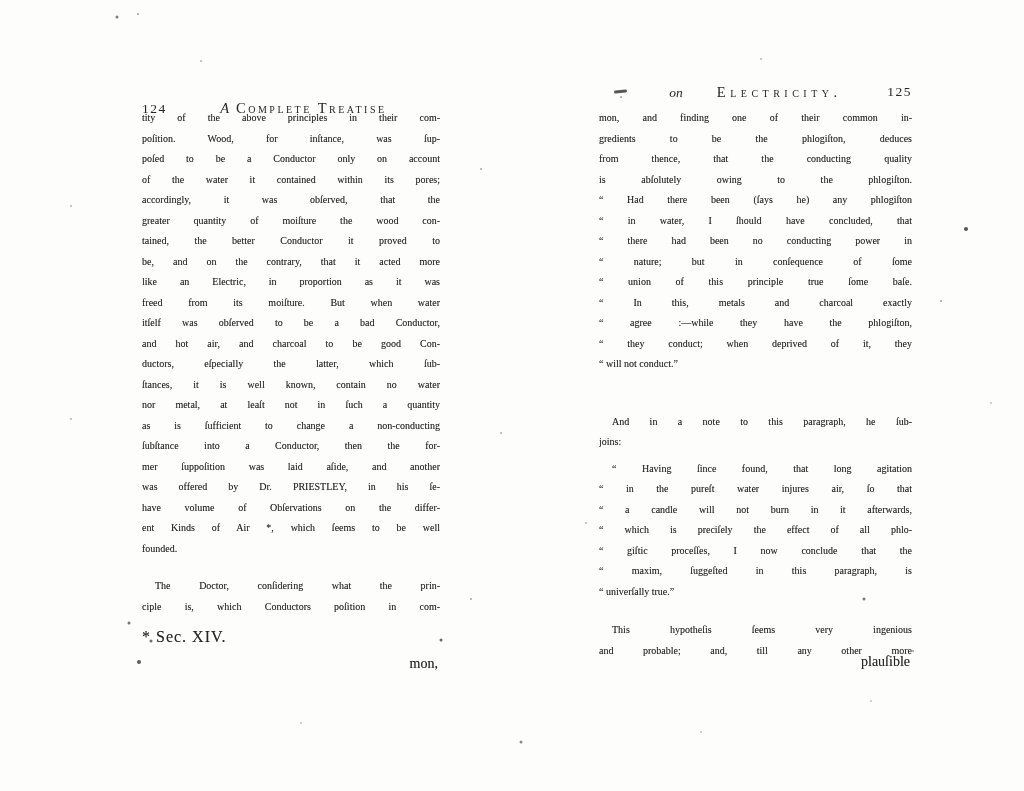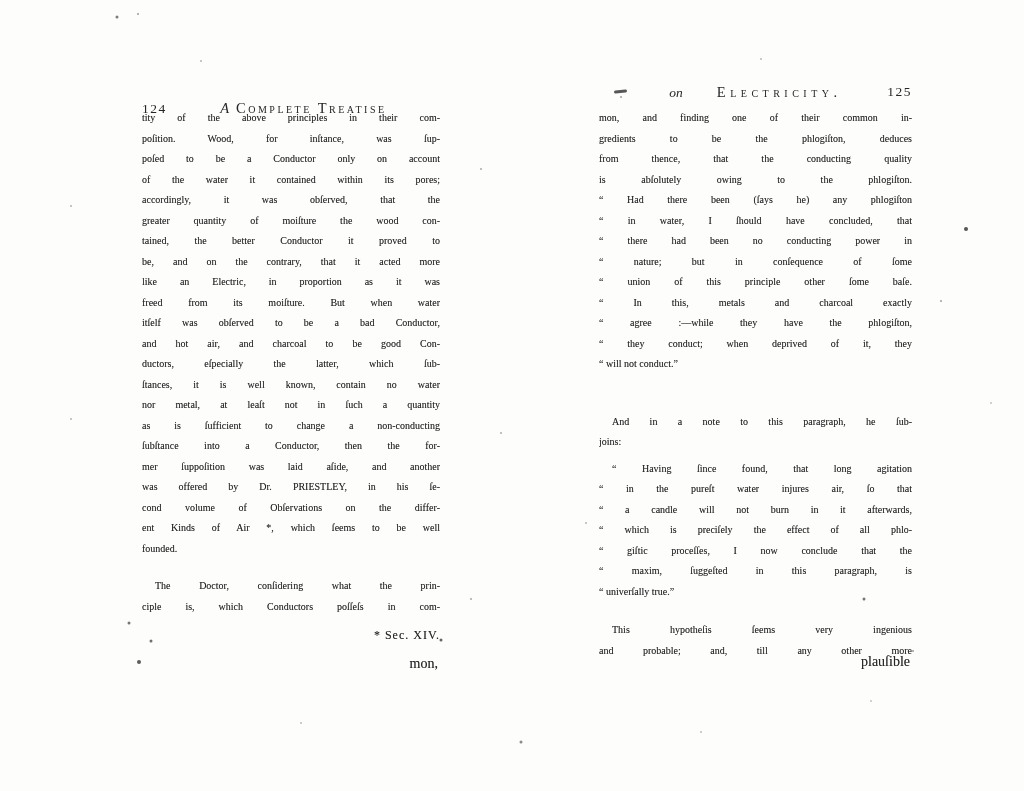--- a/index.html
+++ b/index.html
@@ -30,22 +30,22 @@
     text-shadow:0 0 0.5px rgba(25,25,25,0.4);
     white-space:normal;
   }
   .line::after{content:"";display:inline-block;width:100%;height:0;}
   .line.last{text-align:left;}
   .line.last::after{content:none;}
   .line.indent{text-indent:13px;}
   .sp{width:100%;}
 
   .footnote{
-    position:absolute;top:544px;left:0;right:0;text-align:right;
-    font-size:12px;letter-spacing:1px;text-shadow:0 0 0.5px rgba(25,25,25,0.4);
+    position:absolute;top:544px;left:0;right:0;text-align:left;
+    font-size:16px;letter-spacing:1px;text-shadow:0 0 0.5px rgba(25,25,25,0.4);
   }
   .catchword{
     position:absolute;right:2px;font-size:14px;
     text-shadow:0 0 0.5px rgba(25,25,25,0.4);
   }
   .page-left .catchword{top:572px;text-align:center;}
   .page-right .catchword{top:570px;}
 
   
   .specks{position:absolute;left:0;top:0;width:2px;height:2px;background:transparent;border-radius:50%;
@@ -88,46 +88,46 @@
       <div class="line">freed from its moiſture.  But when water</div>
       <div class="line">itſelf was obſerved to be a bad Conductor,</div>
       <div class="line">and hot air, and charcoal to be good Con-</div>
       <div class="line">ductors, eſpecially the latter, which ſub-</div>
       <div class="line">ſtances, it is well known, contain no water</div>
       <div class="line">nor metal, at leaſt not in ſuch a quantity</div>
       <div class="line">as is ſufficient to change a non-conducting</div>
       <div class="line">ſubſtance into a Conductor, then the for-</div>
       <div class="line">mer ſuppoſition was laid aſide, and another</div>
       <div class="line">was offered by Dr. PRIESTLEY, in his ſe-</div>
-      <div class="line">cond volume of Obſervations on the differ-</div>
+      <div class="line">have volume of Obſervations on the differ-</div>
       <div class="line">ent Kinds of Air *, which ſeems to be well</div>
       <div class="line last">founded.</div>
       <div class="sp" style="height: 17px;"></div>
       <div class="line indent">The Doctor, conſidering what the prin-</div>
-      <div class="line">ciple is, which Conductors poſſeſs in com-</div>
+      <div class="line">ciple is, which Conductors poſition in com-</div>
     </div>
   <div class="footnote">* Sec. XIV.</div>
   <div class="catchword">mon,</div>
 </div>
 
 <div class="page page-right">
   <div class="header">
     <span class="title-wrap"><span class="header-prep">on</span><span class="header-title">Electricity.</span></span>
     <span class="pagenum">125</span>
   </div>
   <div class="lines" id="right-lines">
       <div class="line">mon, and finding one of their common in-</div>
       <div class="line">gredients to be the phlogiſton, deduces</div>
       <div class="line">from thence, that the conducting quality</div>
       <div class="line">is abſolutely owing to the phlogiſton.</div>
       <div class="line">“ Had there been (ſays he) any phlogiſton</div>
       <div class="line">“ in water, I ſhould have concluded, that</div>
       <div class="line">“ there had been no conducting power in</div>
       <div class="line">“ nature; but in conſequence of ſome</div>
-      <div class="line">“ union of this principle other ſome baſe.</div>
+      <div class="line">“ union of this principle true ſome baſe.</div>
       <div class="line">“ In this, metals and charcoal exactly</div>
       <div class="line">“ agree :—while they have the phlogiſton,</div>
       <div class="line">“ they conduct; when deprived of it, they</div>
       <div class="line last">“ will not conduct.”</div>
       <div class="sp" style="height: 37px;"></div>
       <div class="line indent">And in a note to this paragraph, he ſub-</div>
       <div class="line last">joins:</div>
       <div class="sp" style="height: 6px;"></div>
       <div class="line indent">“ Having ſince found, that long agitation</div>
       <div class="line">“ in the pureſt water injures air, ſo that</div>

